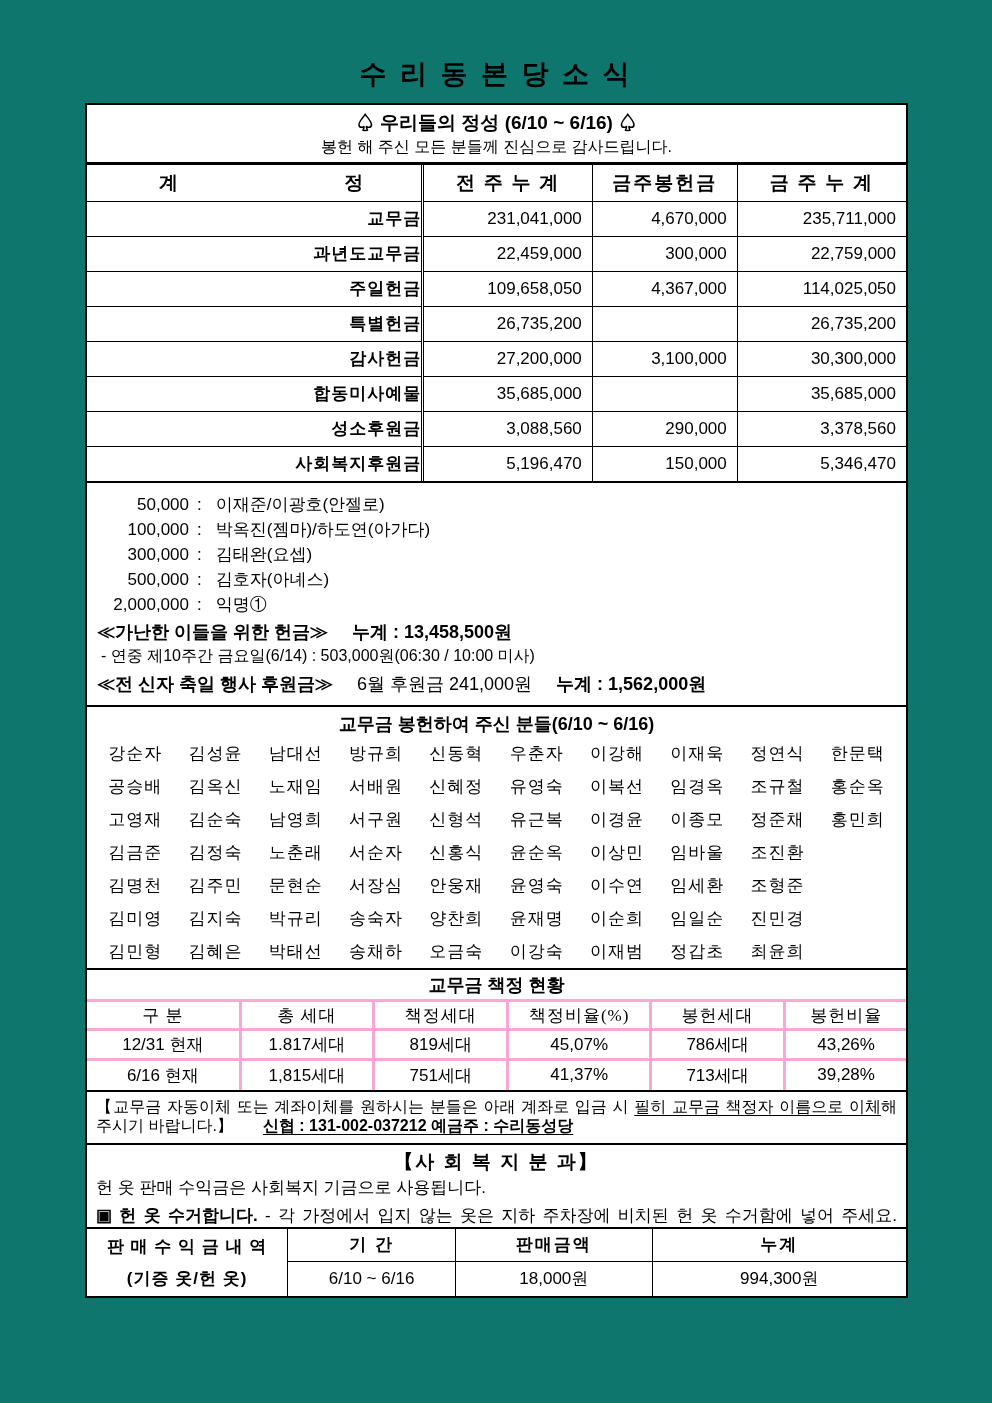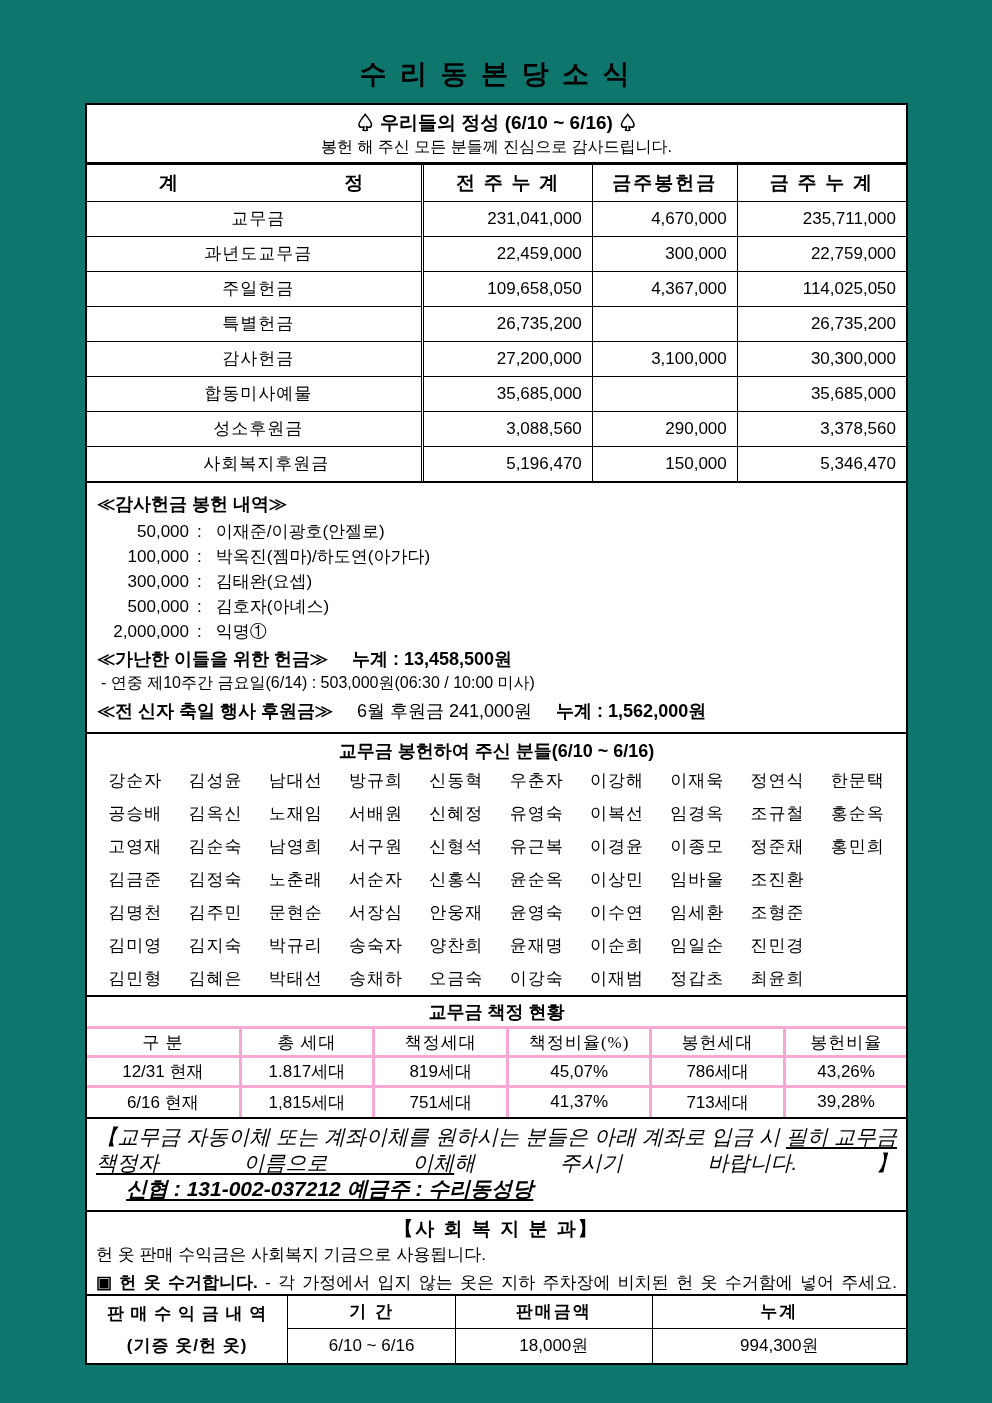--- a/index.html
+++ b/index.html
@@ -22,21 +22,21 @@
   .t1-title { text-align:center; font-weight:bold; font-size:19px; padding:5px 8px 1px; }
   .t1-sub   { text-align:center; font-size:16px; padding-bottom:4px; border-bottom:3px solid #000; }
   table.t1 { width:100%; border-collapse:collapse; table-layout:fixed; }
   .t1 th { height:36px; font-size:19px; font-weight:bold; letter-spacing:2px;
            border:1px solid #000; border-top:none; font-family:"Liberation Serif", serif; }
   .t1 td { height:35px; font-size:17px; border:1px solid #000; }
   .t1 tr > *:first-child { border-left:none; }
   .t1 tr > *:last-child  { border-right:none; }
   .t1 tbody tr:last-child td { border-bottom:none;padding-left:24px; }
   .t1 tr > *:nth-child(2) { border-left:3px double #000; }
-  .t1 td.lbl { text-align:center; padding-left:8px; letter-spacing:1px; }
+  .t1 td.lbl { text-align:right; padding-left:8px; letter-spacing:1px;font-weight:bold; }
   .t1 td.num { text-align:right; padding-right:10px; }
   .acct-flex { display:flex; justify-content:space-between; padding:0 56px 0 72px; }
 
   
   .box2 { padding:9px 10px 9px; }
   .sec-title { font-weight:bold; font-size:18px; height:27px; }
   .thx-item { display:flex; height:25px; align-items:center; font-size:17px; }
   .thx-amt { width:92px; text-align:right; }
   .thx-colon { padding:0 14px 0 8px; }
   .fund-line { height:27px; font-size:18px; display:flex; align-items:flex-end; }
@@ -54,21 +54,21 @@
   .a-title { text-align:center; font-weight:bold; font-size:18px; padding:3px 0 2px; }
   table.assess { width:100%; border-collapse:collapse; table-layout:fixed; }
   .assess th, .assess td { border:3px solid #f9a8d4; text-align:center; font-size:17px; font-weight:normal; }
   .assess th { height:29px; letter-spacing:1px; font-family:"Liberation Serif", serif; }
   .assess td { height:30px; }
   .assess tr > *:first-child { border-left:none; }
   .assess tr > *:last-child  { border-right:none; }
   .assess tr:last-child td { border-bottom:none; }
 
   
-  .box5 { padding:5px 9px 8px; font-size:21px; line-height:26px; text-align:justify;font-style:italic; }
+  .box5 { padding:5px 9px 8px; font-size:16px; line-height:19px; text-align:justify; }
   .u { text-decoration:underline; text-underline-offset:3px; }
   .acct-info { font-weight:bold; margin-left:30px; white-space:nowrap; }
 
   
   .w-title { text-align:center; font-weight:bold; font-size:19px; letter-spacing:2px; padding:4px 0 1px; }
   .w-para { padding:0 9px; font-size:17px; line-height:23px; }
   .w-line1 { text-align:justify; text-align-last:justify; }
   .w-line2 { margin-bottom:5px; }
   .b { font-weight:bold; }
   table.sales { width:100%; border-collapse:collapse; table-layout:fixed; }
@@ -159,21 +159,20 @@
             <td class="lbl">사회복지후원금</td>
             <td class="num">5,196,470</td>
             <td class="num">150,000</td>
             <td class="num">5,346,470</td>
           </tr>
         </tbody>
       </table>
     </section>
 
     <section class="box box2">
-      <div class="sec-title">≪감사헌금 봉헌 내역≫</div>
 
       <div class="thx-item">
         <span class="thx-amt">50,000</span>
         <span class="thx-colon">:</span>
         <span>이재준/이광호(안젤로)</span>
       </div>
       <div class="thx-item">
         <span class="thx-amt">100,000</span>
         <span class="thx-colon">:</span>
         <span>박옥진(젬마)/하도연(아가다)</span>

